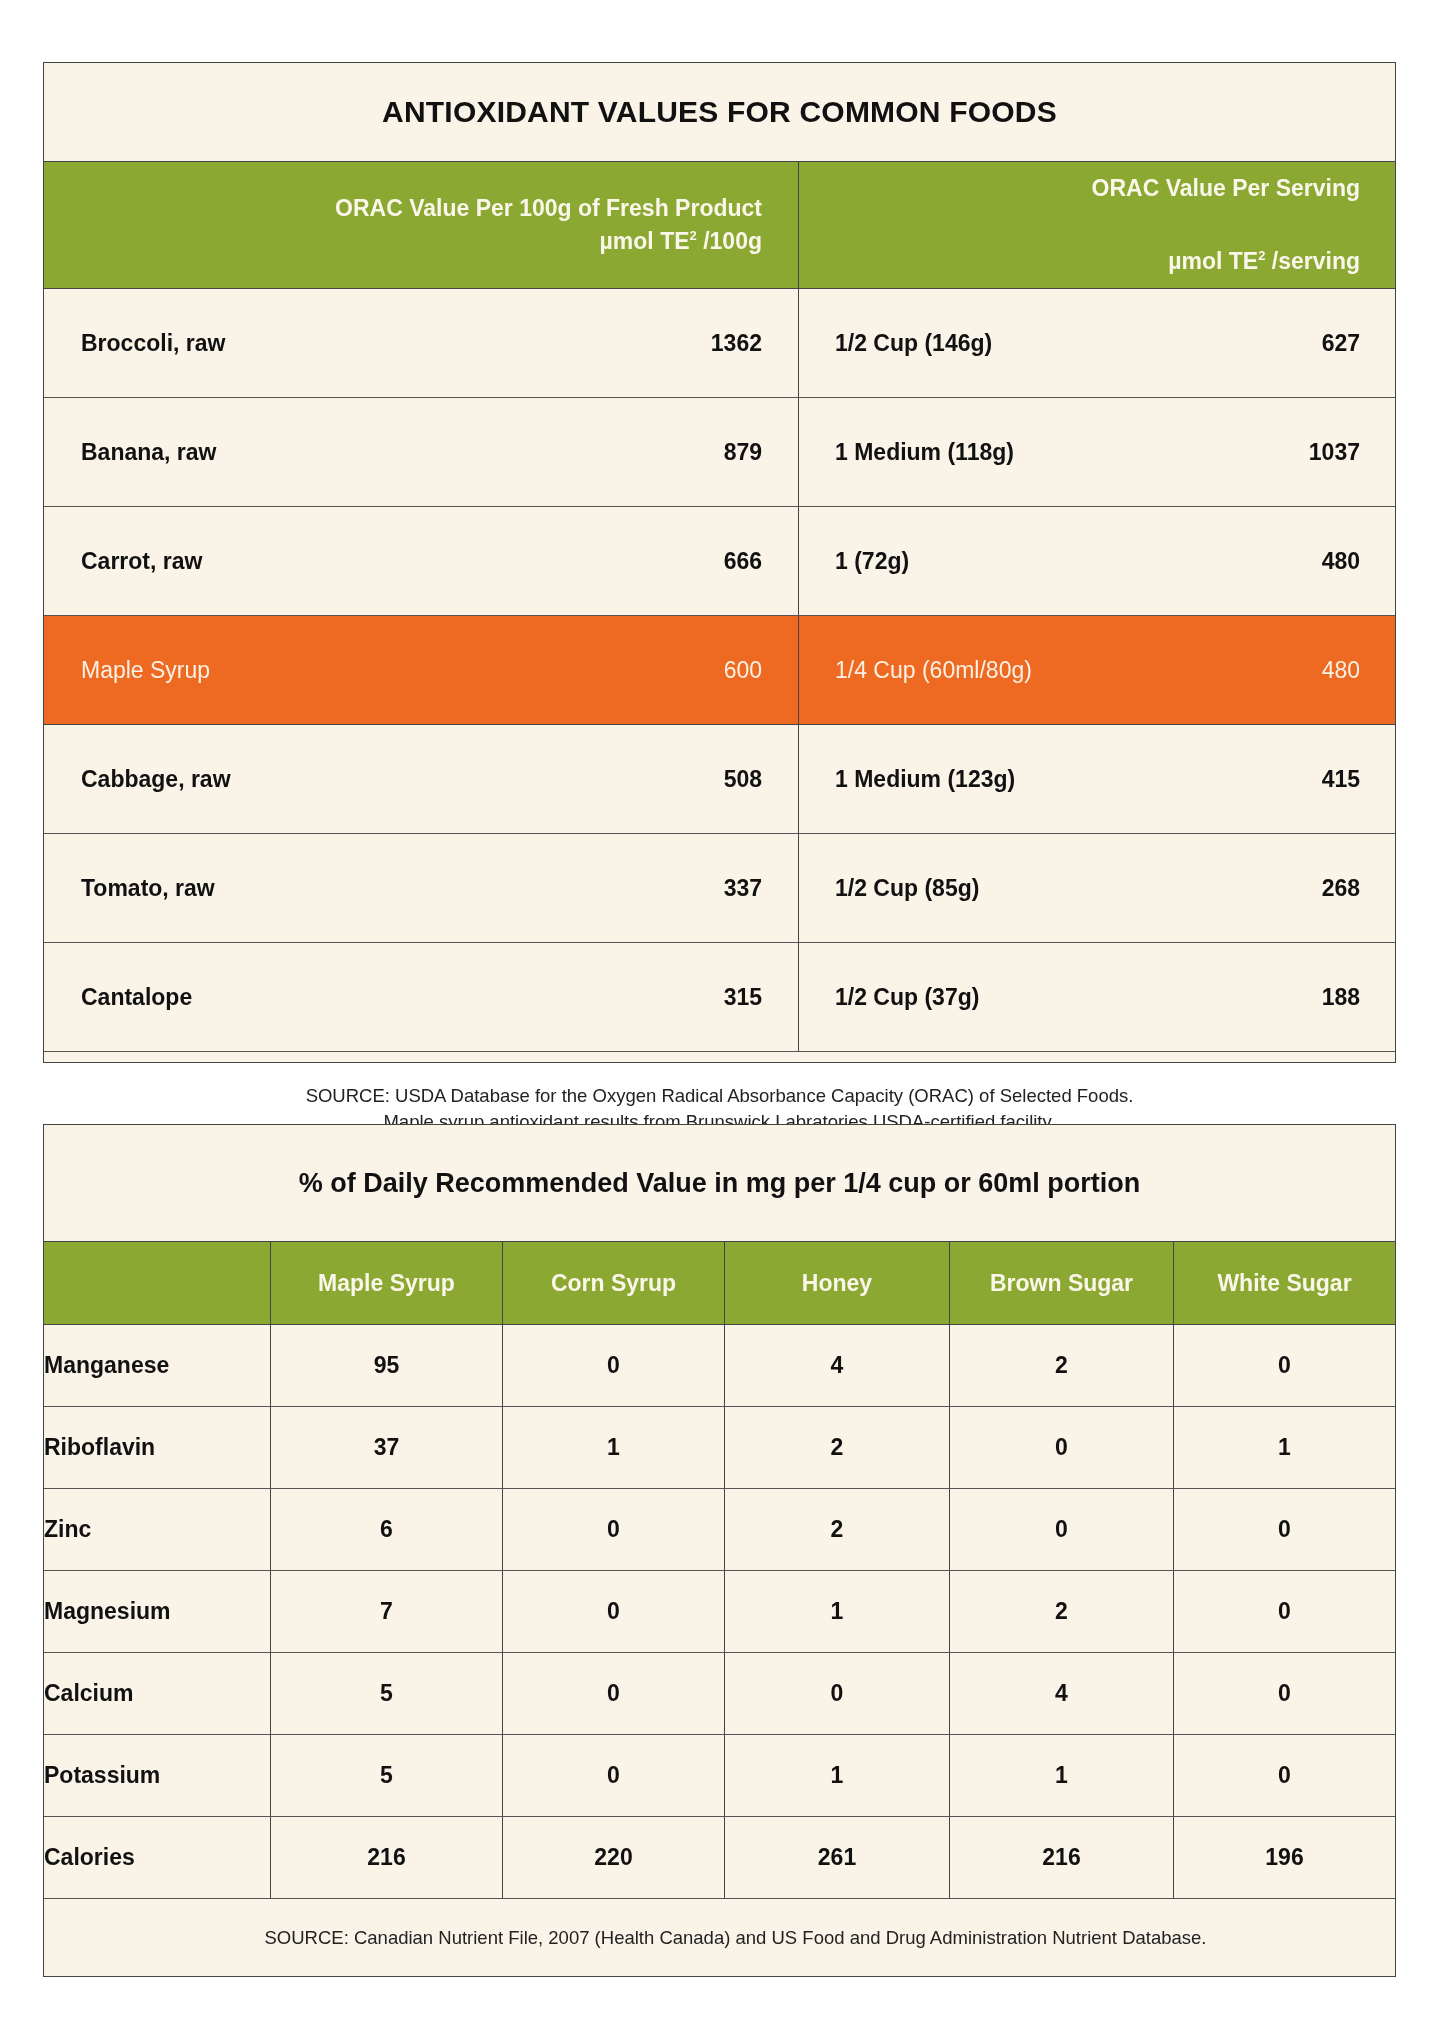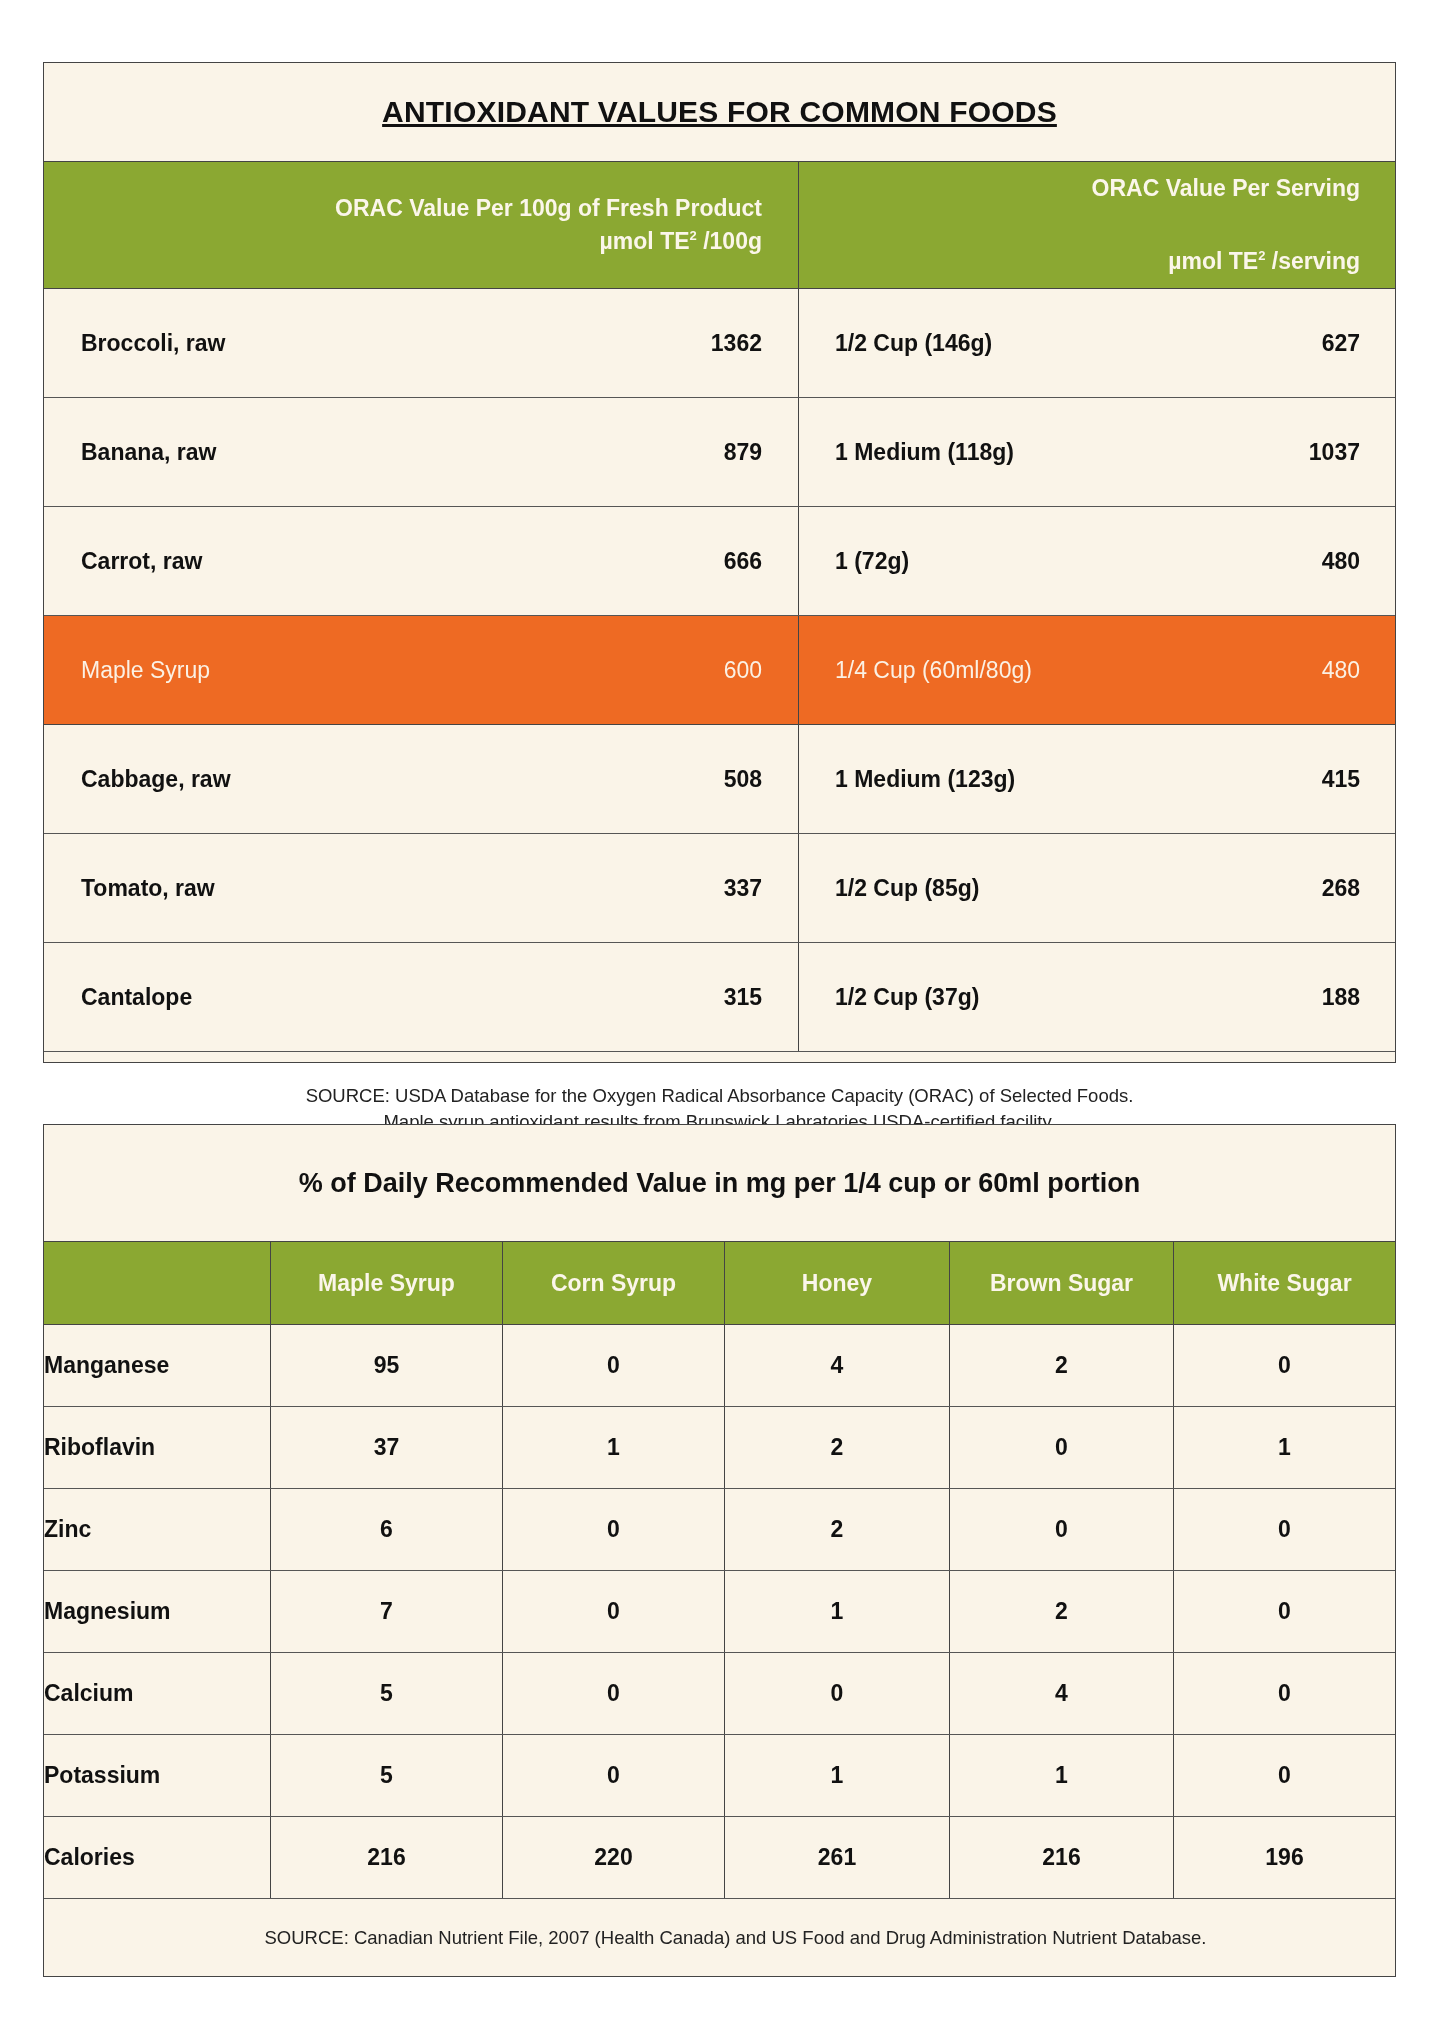--- a/index.html
+++ b/index.html
@@ -8,21 +8,21 @@
 
   .panel {
     position: absolute; left: 43px; width: 1353px;
     background: #faf4e8;
     border: 1.5px solid #444;
   }
   #orac-panel { top: 62px; height: 1001px; }
   #nutri-panel { top: 1124px; height: 853px; }
 
   .title-block { display: flex; flex-direction: column; align-items: center; justify-content: center; text-align: center; border-bottom: 1.5px solid #444; }
-  #orac-panel .title-block { height: 99px; text-decoration: underline; }
+  #orac-panel .title-block { height: 99px; }
   #nutri-panel .title-block { height: 117px; }
   .main-title { font-size: 30px; font-weight: bold; letter-spacing: 0.2px; color: #111; }
   #nutri-panel .main-title { font-size: 30px; font-weight: normal; -webkit-text-stroke: 0.6px #111; line-height: 36px; }
   .sub-title { font-size: 27px; font-weight: bold; color: #111; line-height: 26px; }
 
   
   .orac-head { display: flex; height: 127px; background: #8ba832; border-bottom: 1.5px solid #444; }
   .orac-head .hcell { display: flex; flex-direction: column; justify-content: center; align-items: flex-end; text-align: right; color: #fbf6ea; font-weight: bold; font-size: 23px; line-height: 33px; }
   .col-a { width: 755px; padding-right: 36px; border-right: 1.5px solid #444; }
   .col-b { flex: 1; padding-right: 35px; gap: 40px; }

